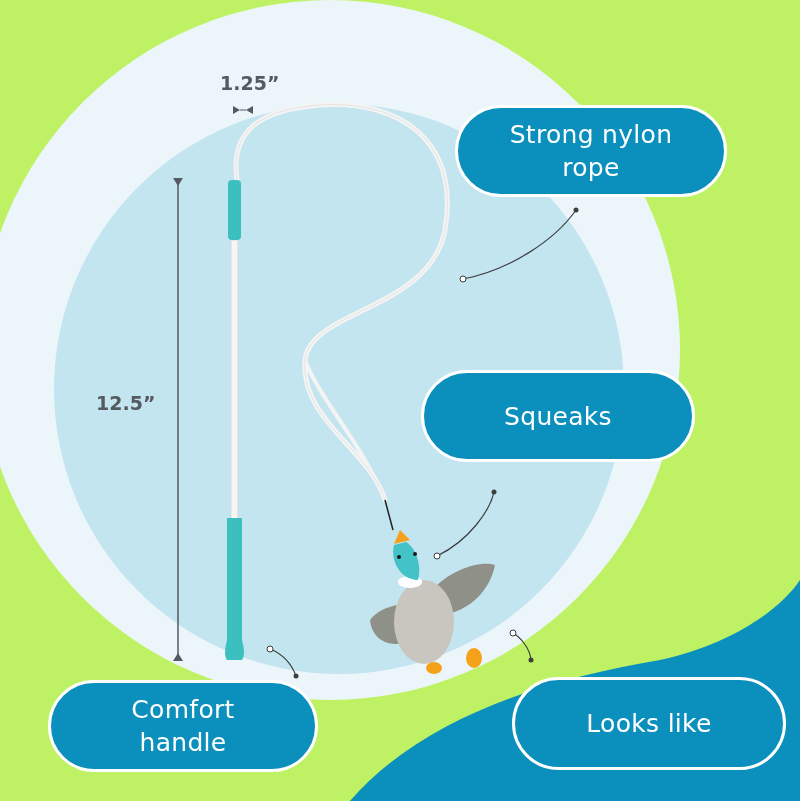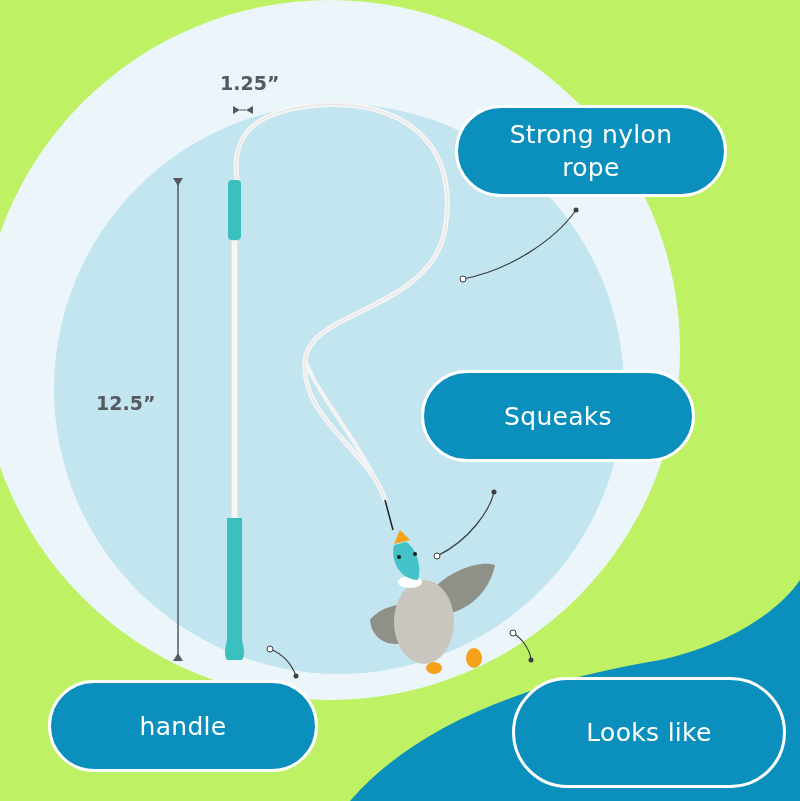--- a/index.html
+++ b/index.html
@@ -98,22 +98,23 @@
   </div>
 
   <div class="pill" style="left:421px; top:370px; width:274px; height:92px;">
     <div>
       <span>Squeaks</span>
     </div>
   </div>
 
   <div class="pill" style="left:48px; top:680px; width:270px; height:92px;">
     <div>
+      <span>Comfort</span>
       <span>handle</span>
     </div>
   </div>
 
-  <div class="pill" style="left:512px; top:677px; width:274px; height:111px;">
+  <div class="pill" style="left:512px; top:677px; width:274px; height:93px;">
     <div>
       <span>Looks like</span>
     </div>
   </div>
 </div>
 
 </body></html>

